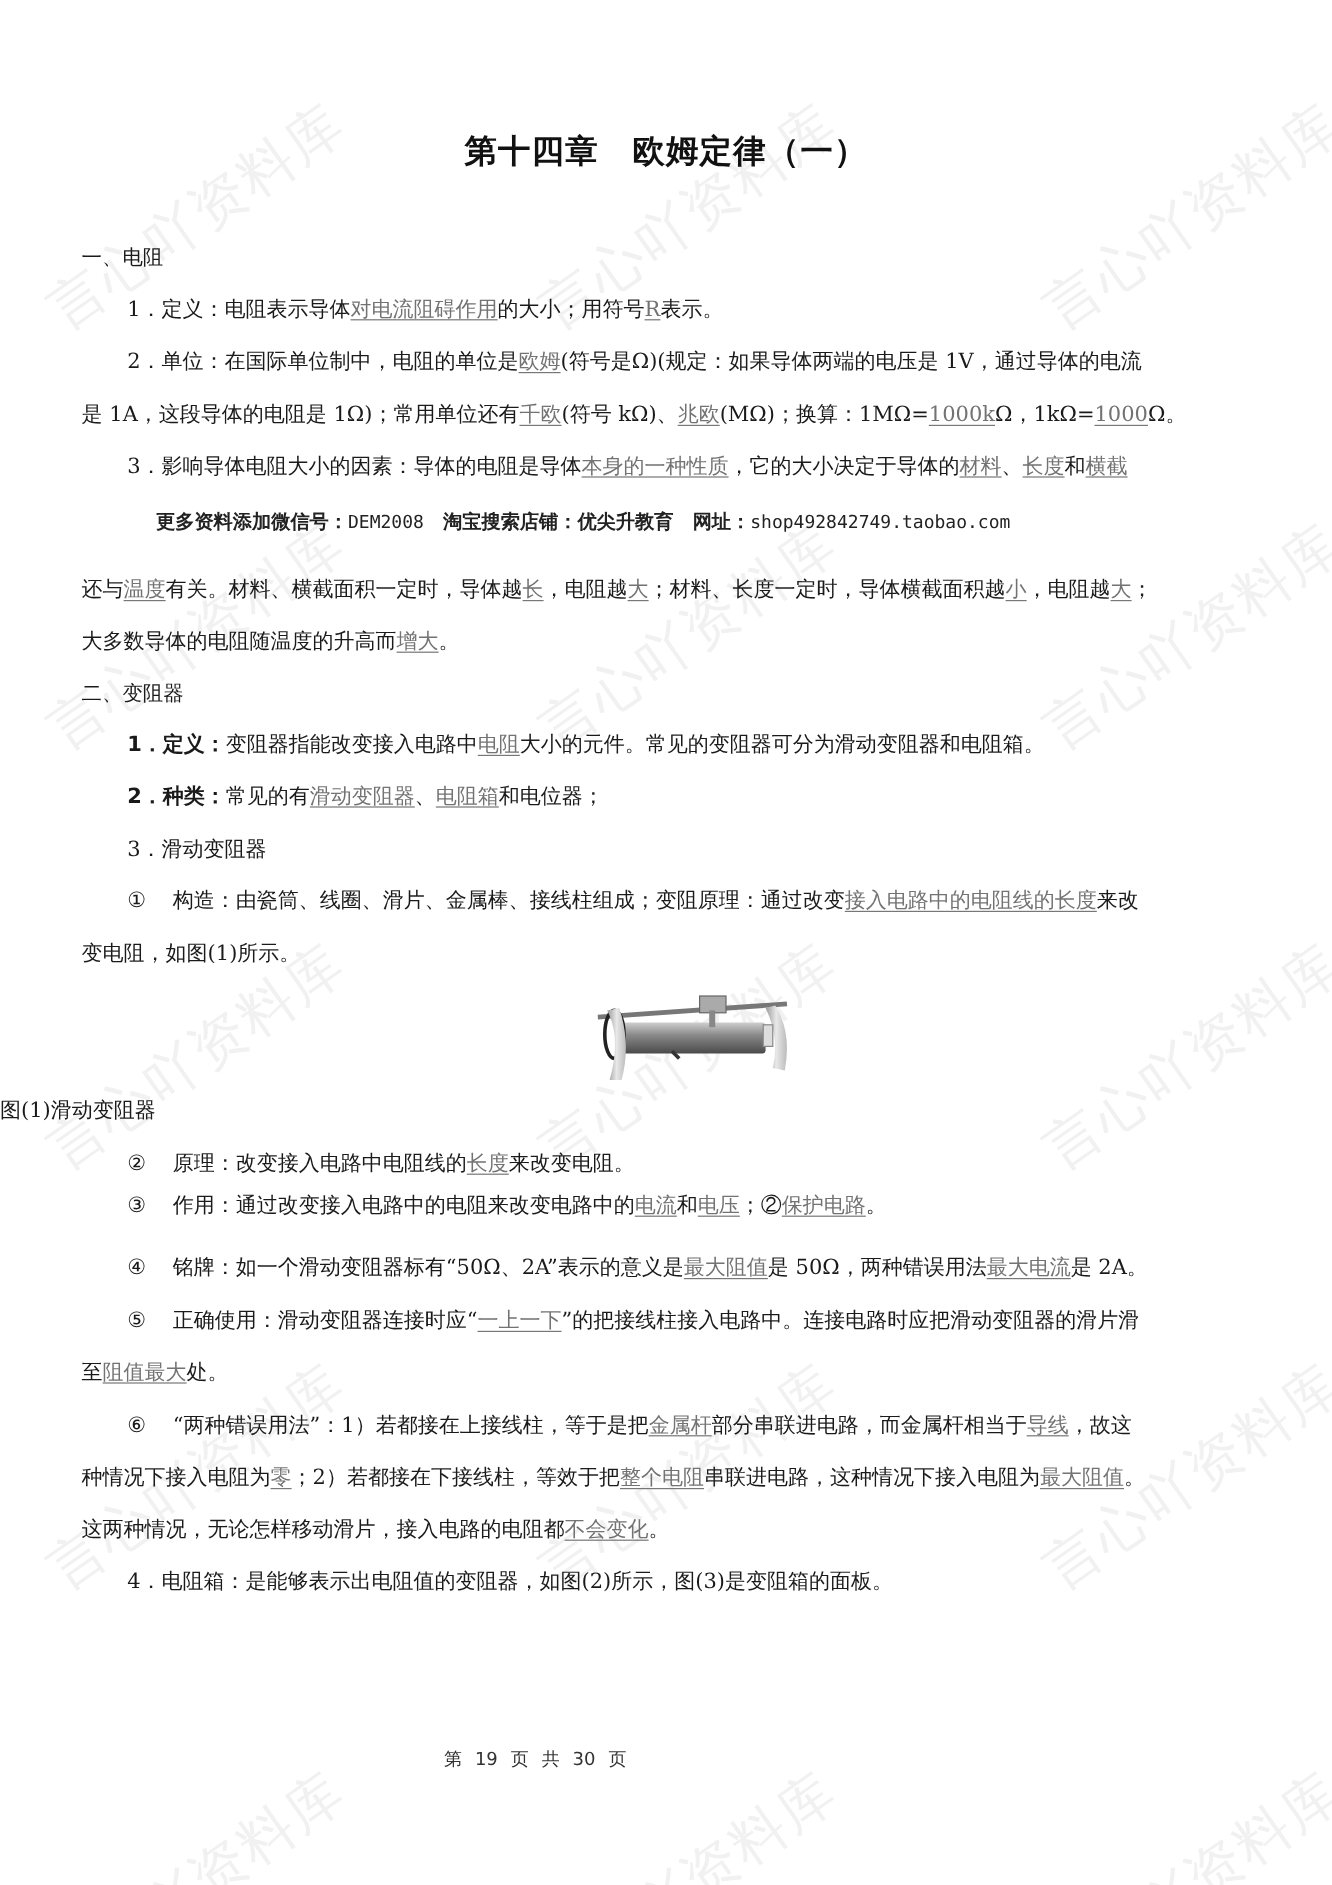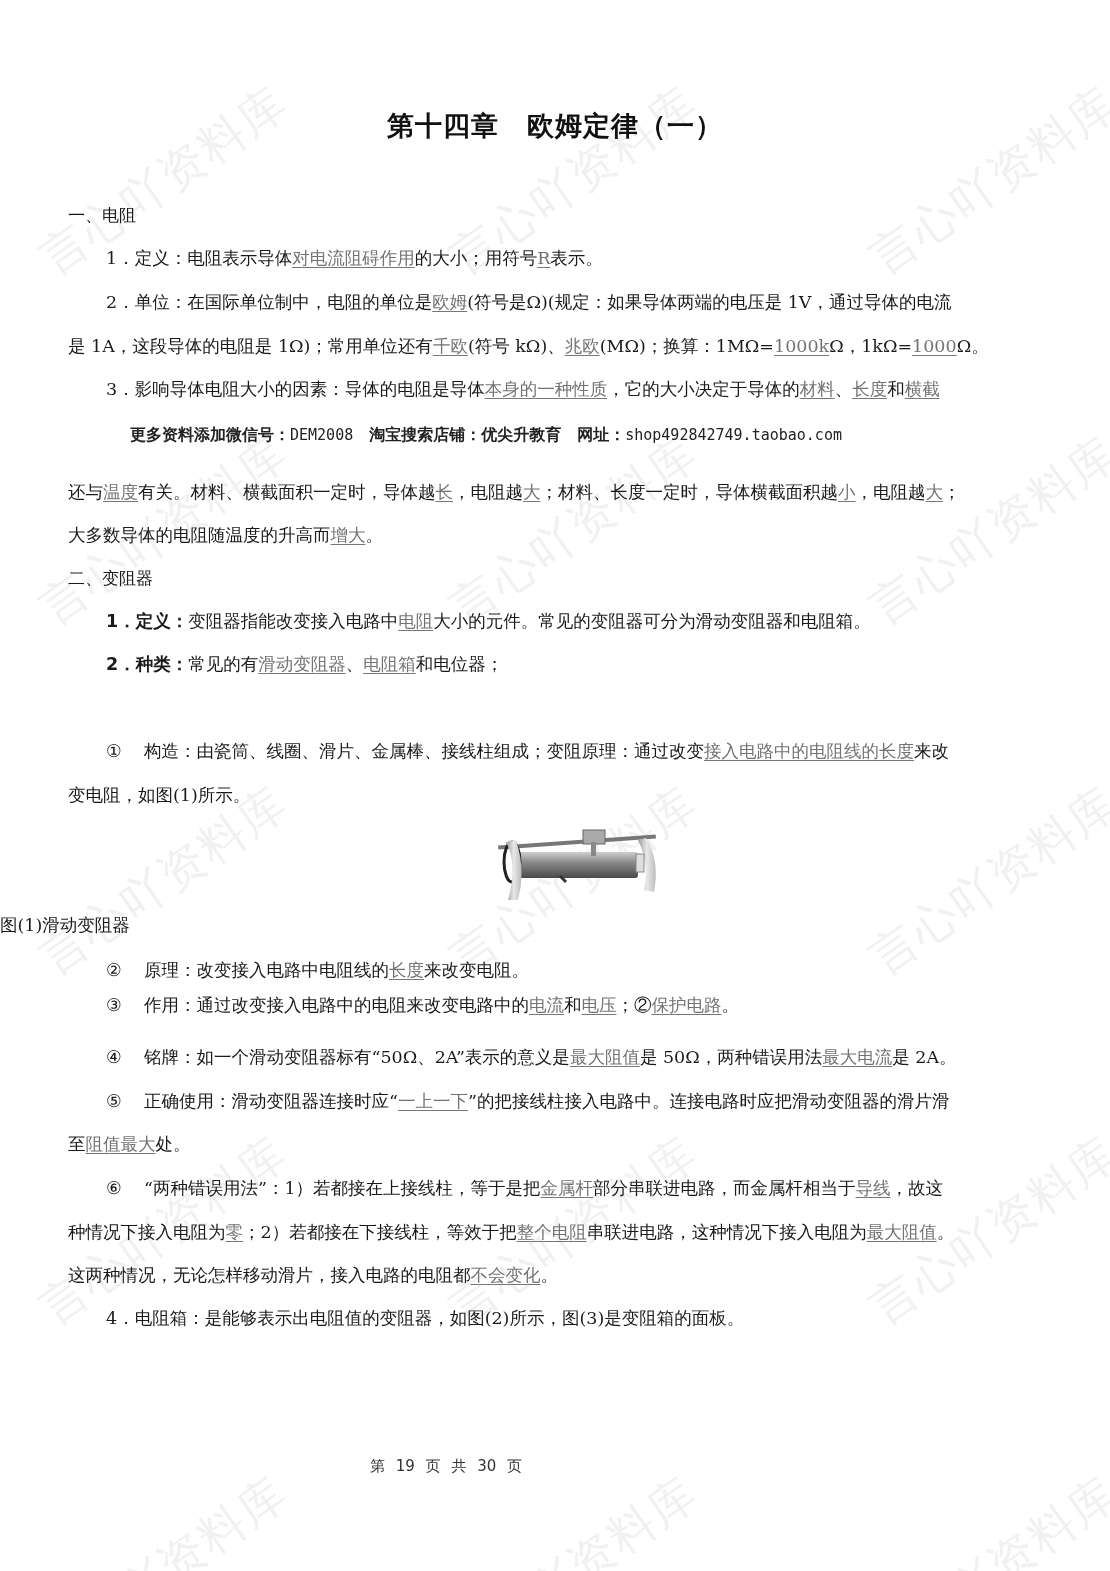--- a/index.html
+++ b/index.html
@@ -79,20 +79,21 @@
   <div class="line h2" style="top:566px">二、变阻器</div>
 
   <div class="line ind" style="top:609px">
     <span class="b">1．定义：</span><span>变阻器指能改变接入电路中</span><span class="u">电阻</span><span>大小的元件。常见的变阻器可分为滑动变阻器和电阻箱。</span>
   </div>
 
   <div class="line ind" style="top:652px">
     <span class="b">2．种类：</span><span>常见的有</span><span class="u">滑动变阻器</span><span>、</span><span class="u">电阻箱</span><span>和电位器；</span>
   </div>
 
+  <div class="line ind" style="top:696px">3．滑动变阻器</div>
 
   <div class="line ind" style="top:739px">
     <span class="circ">①</span><span>构造：由瓷筒、线圈、滑片、金属棒、接线柱组成；变阻原理：通过改变</span><span class="u">接入电路中的电阻线的长度</span><span>来改</span>
   </div>
   <div class="line" style="top:783px">变电阻，如图(1)所示。</div>
 
   <svg class="figure" viewBox="0 0 175 82">
     <defs>
       <linearGradient id="cyl" x1="0" y1="0" x2="0" y2="1">
         <stop offset="0" stop-color="#cfcfcf"></stop>

